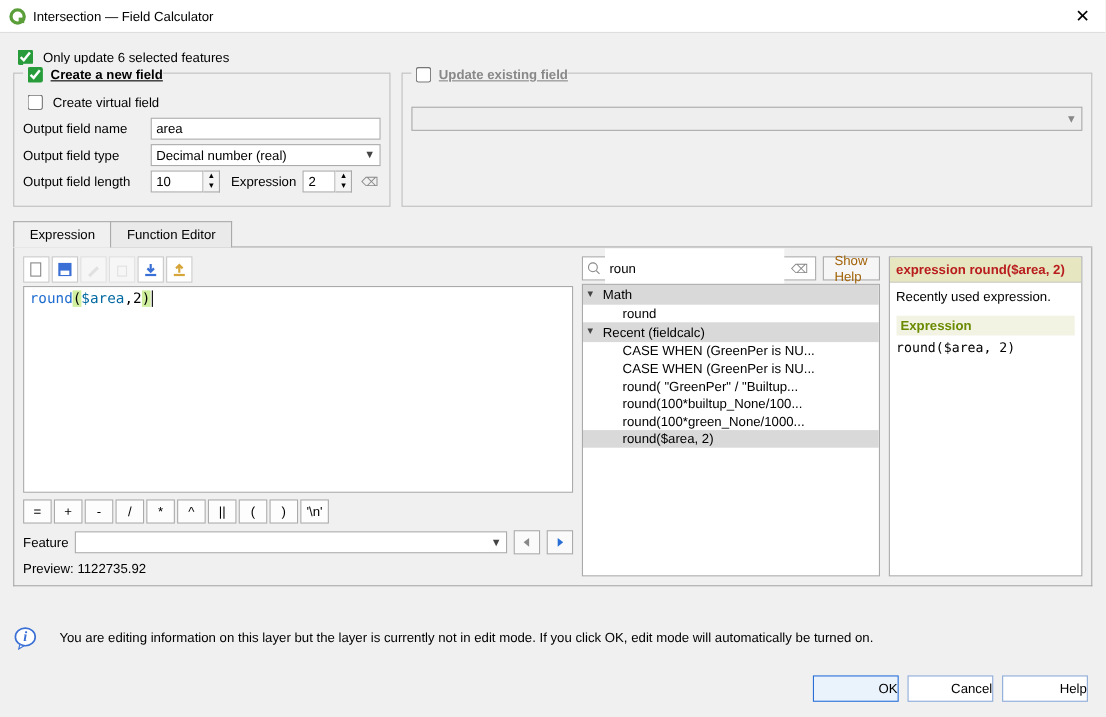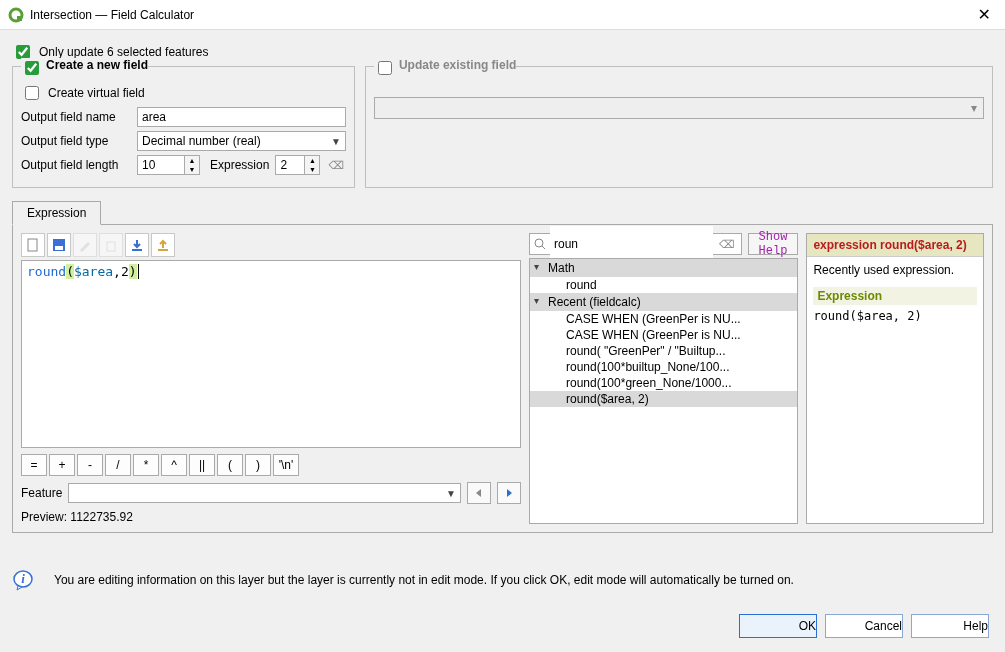--- a/index.html
+++ b/index.html
@@ -54,21 +54,23 @@
     position: relative;
   }
   .group.disabled { color: #888; }
   .group .legend {
     position: absolute;
     top: -9px;
     left: 8px;
     background: #f0f0f0;
     padding: 0 0px;
     display: flex;
+    align-items: center;
     gap: 4px;
+    text-decoration: underline;
   }
   .group .legend .txt { font-weight:700; font-size:12px; color:#000;}
   .group.disabled .legend .txt { color:#888; font-weight:700;}
   .form-row {
     display: flex;
     align-items: center;
     gap: 6px;
     margin: 4px 0;
   }
   .form-row label { width: 110px; }
@@ -165,22 +167,22 @@
     display:flex; align-items:center; justify-content:center; cursor:pointer;
   }
   .preview { margin-top:6px; }
   .search-row { display:flex; gap:6px; margin-bottom:3px; align-items:center;}
   .search-box {
     flex:1; border:1px solid #aaa; background:#fff; height:22px;
     display:flex; align-items:center; padding:0 4px; gap:4px;
   }
   .search-box input { border:none; outline:none; flex:1; height:36px; font-size:12px;}
   .show-help-btn {
-    border:1px solid #aaa; background:#f6f6f6; height:22px; padding:0 10px; color:#a21caf;
-    display:flex; align-items:center; cursor:pointer;font-family:Liberation Mono, monospace;
+    border:1px solid #aaa; background:#f6f6f6; height:22px; padding:0 10px; color:#a16207;
+    display:flex; align-items:center; cursor:pointer;
   }
   .tree {
     flex:1; border:1px solid #aaa; background:#fff; overflow:auto;
     font-size:12px;
   }
   .tree .group-h {
     background:#d9d9d9; padding:2px 4px 2px 18px; position:relative; font-weight:400;
   }
   .tree .group-h::before {
     content:"▾"; position:absolute; left:4px; font-size:10px; color:#444;
@@ -308,20 +310,21 @@
         <span class="txt">Update existing field</span>
       </div>
       <div class="big-combo">
         <span class="arrow">▾</span>
       </div>
     </div>
   </div>
 
   <div class="tabs">
     <div class="tab active"><span>Expression</span></div>
+    <div class="tab"><span>Function Editor</span></div>
   </div>
 
   <div class="editor-area">
 
     <div class="left-pane">
       <div class="toolbar">
         <div class="tbtn">
             <svg width="14" height="14">
               <rect x="2" y="1" width="9" height="12" fill="#fff" stroke="#888"></rect>
             </svg>

